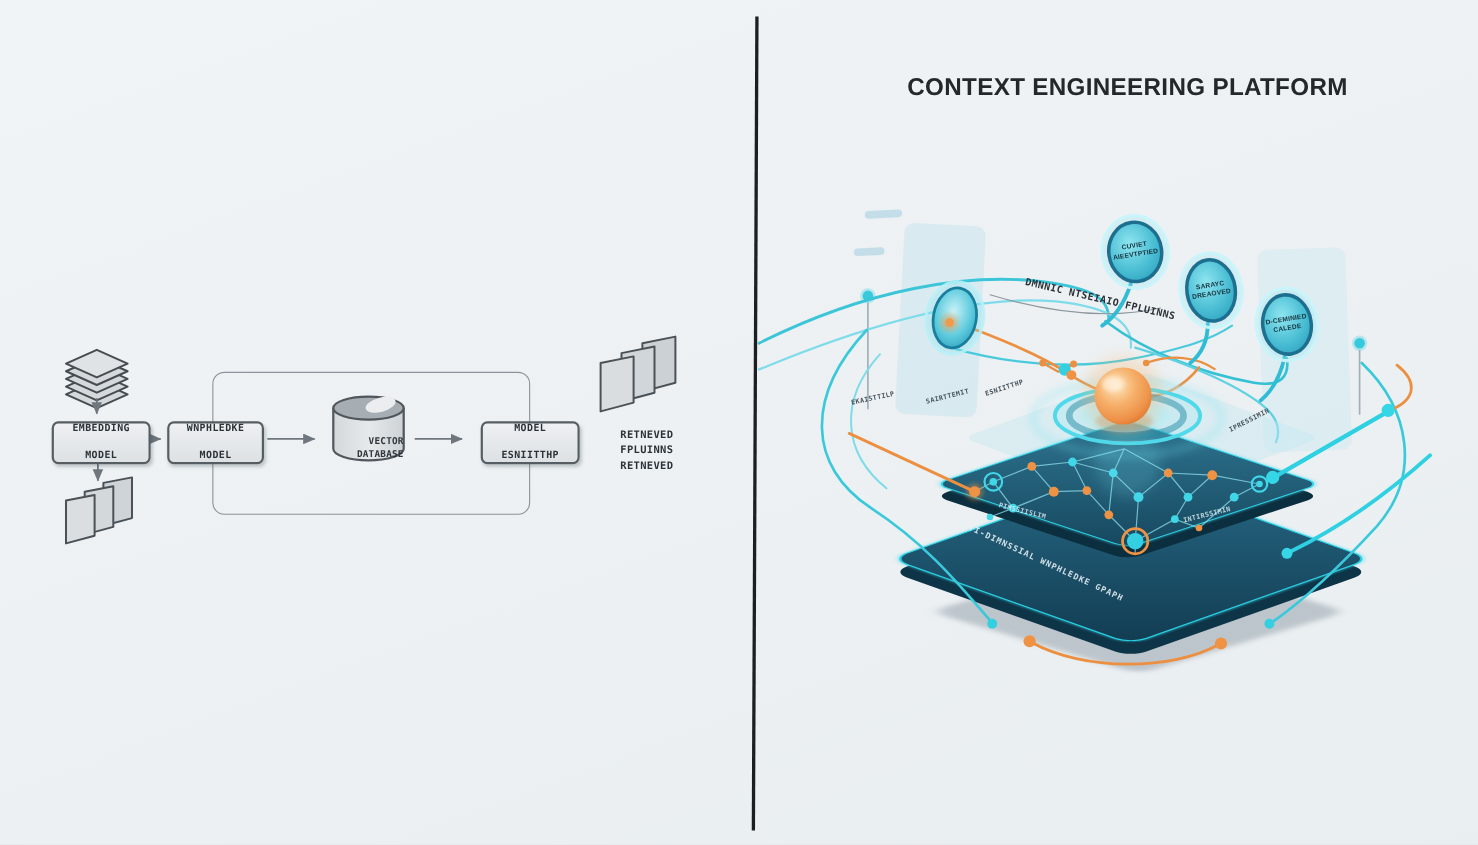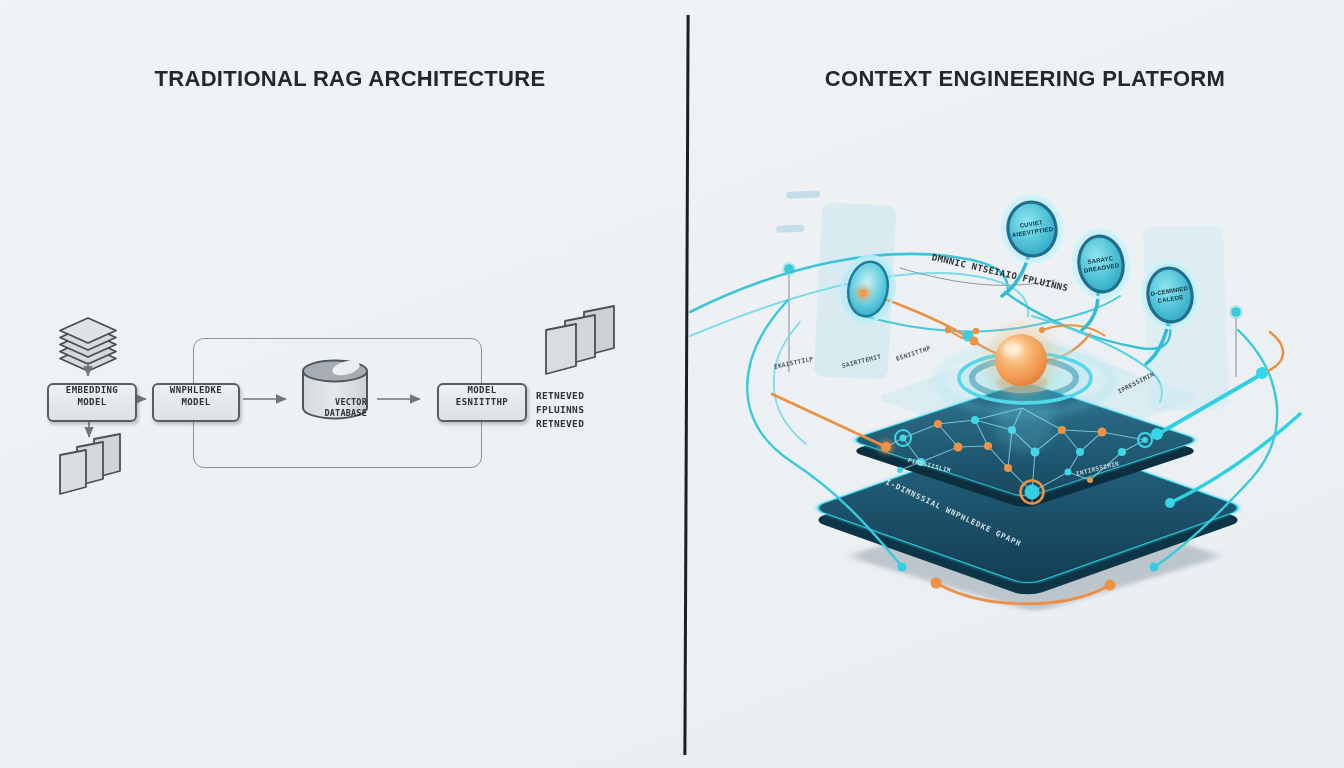--- a/index.html
+++ b/index.html
@@ -9,38 +9,38 @@
     font-family:"Liberation Sans",sans-serif;
   }
   .art{position:absolute;left:0;top:0;}
   .title{
     position:absolute;top:66px;text-align:center;
     font-size:22px;font-weight:700;color:#24282c;letter-spacing:.3px;
   }
   .title.left{left:140px;width:420px;}
   .title.right{left:815px;width:420px;}
   .fc-box{
-    position:absolute;display:flex;flex-direction:column;align-items:center;justify-content:flex-start;
+    position:absolute;display:flex;flex-direction:column;align-items:center;justify-content:space-between;
     background:linear-gradient(180deg,#eef0f2,#dde1e4);
     border:2px solid #565d63;border-radius:6px;
     box-shadow:1.5px 2.5px 3px rgba(60,70,80,.25);
     font-family:"DejaVu Sans Mono",monospace;font-weight:700;font-size:9px;
     line-height:11.5px;color:#2b3238;letter-spacing:.4px;text-align:center;
   }
   .pipeline-outline{
     position:absolute;left:193px;top:338px;width:287px;height:128px;
     border:1.5px solid #8b929a;border-radius:11px;
   }
   .cyl-label{
     position:absolute;left:303px;top:397px;width:64px;text-align:right;
     font-family:"DejaVu Sans Mono",monospace;font-weight:700;font-size:8.5px;
     line-height:11px;color:#2e353b;letter-spacing:.2px;
   }
   .caption{
-    position:absolute;left:536px;top:389px;width:104px;text-align:left;
+    position:absolute;left:536px;top:389px;width:104px;text-align:center;
     font-family:"DejaVu Sans Mono",monospace;font-weight:700;font-size:9.5px;
     line-height:14px;color:#2b3238;letter-spacing:.3px;
   }
   .divider{
     position:absolute;left:685px;top:15px;width:2.5px;height:740px;
     background:#1b1f22;transform:rotate(.25deg);
   }
   .bubble-label{
     position:absolute;text-align:center;font-weight:700;font-size:6px;line-height:7.5px;
     color:#16323e;letter-spacing:.2px;transform:rotate(-9deg);
@@ -311,21 +311,20 @@
       </g>
       <g transform="rotate(-8 1170 295)">
         <ellipse cx="1170" cy="295" rx="28" ry="33" fill="rgba(150,228,240,.28)" stroke="rgba(200,244,250,.95)" stroke-width="3"></ellipse>
         <ellipse cx="1170" cy="295" rx="22" ry="27" fill="url(#bubGrad)" stroke="#1d6f8f" stroke-width="3.2"></ellipse>
       </g>
     </g>
   </svg>
 
   <div class="divider"></div>
 
-  <div class="title left">TRADITIONAL RAG ARCHITECTURE</div>
   <div class="title right">CONTEXT ENGINEERING PLATFORM</div>
 
   <div class="pipeline-outline"></div>
 
   <div class="fc-box" style="left:47px;top:383px;width:86px;height:35px;">
     <span>EMBEDDING</span>
     <span>MODEL</span>
   </div>
   <div class="fc-box" style="left:152px;top:383px;width:84px;height:35px;">
     <span>WNPHLEDKE</span>

